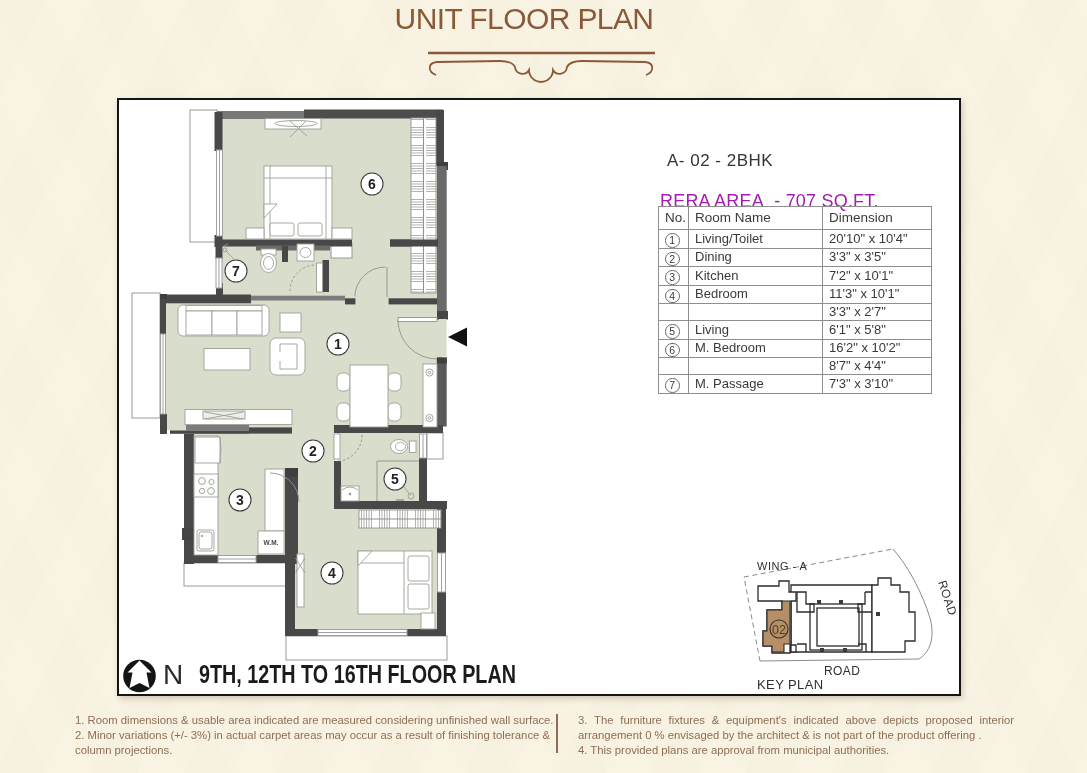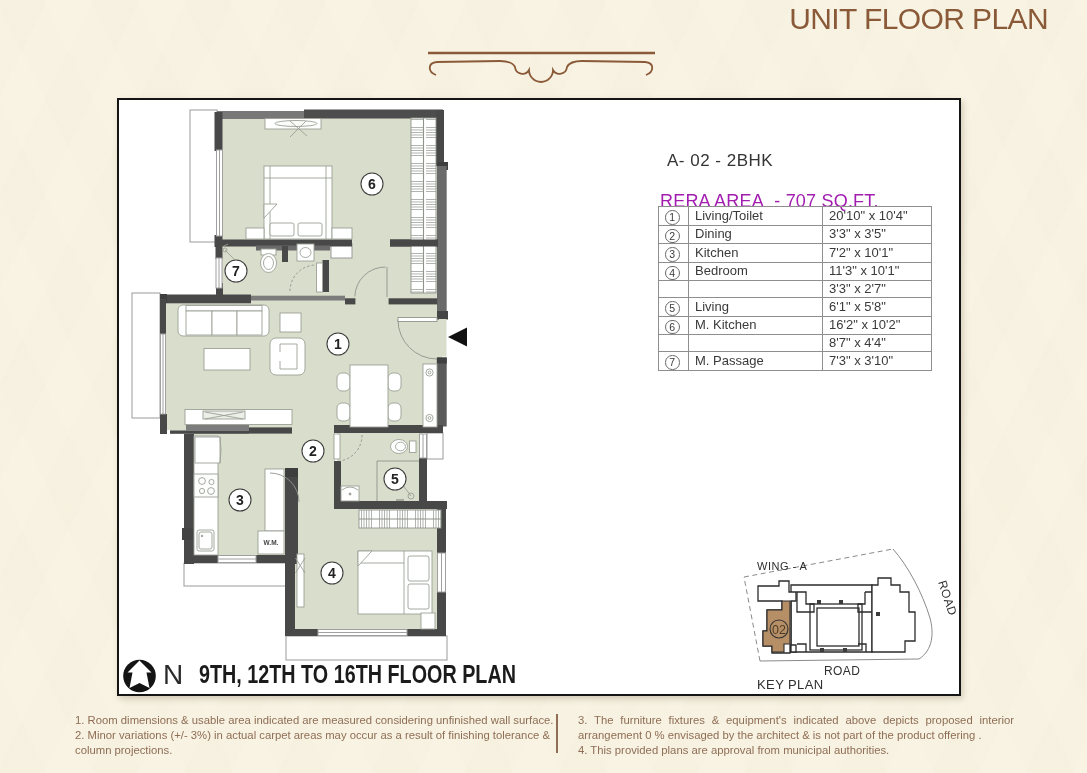--- a/index.html
+++ b/index.html
@@ -3,21 +3,21 @@
 <meta charset="utf-8">
 <style>
 html,body{margin:0;padding:0;}
 body{width:1087px;height:773px;position:relative;overflow:hidden;
   background-color:#f8f3e3;
   background-image:
     repeating-linear-gradient(116deg, rgba(213,198,162,0.03) 0 42px, rgba(255,255,255,0) 42px 84px),
     repeating-linear-gradient(64deg, rgba(213,198,162,0.022) 0 42px, rgba(255,255,255,0) 42px 84px);
   font-family:"Liberation Sans", sans-serif;}
 .abs{position:absolute;}
-#title{left:0;top:1.5px;width:1048px;text-align:right;color:#8a5a38;font-size:30px;letter-spacing:-0.6px;font-weight:400;}
+#title{left:0;top:1.5px;width:1048px;text-align:center;color:#8a5a38;font-size:30px;letter-spacing:-0.6px;font-weight:400;}
 #card{left:117px;top:98px;width:840px;height:594px;background:#ffffff;border:2px solid #151515;box-shadow:2px 3px 6px rgba(130,110,85,0.30);}
 #svg1{left:0;top:0;}
 #hdr1{left:667px;top:151px;font-size:17px;color:#343434;letter-spacing:0.5px;}
 #hdr2{left:660px;top:191px;font-size:18px;color:#a21caf;letter-spacing:0.2px;}
 table.dim{position:absolute;left:658px;top:206px;border-collapse:collapse;table-layout:fixed;width:274px;font-size:13px;color:#3a3a3a;}
 table.dim td{border:1px solid #8e8e8e;box-sizing:border-box;padding:0 0 0 6px;height:17.2px;line-height:16px;white-space:nowrap;overflow:visible;}
 table.dim tr.hd td{height:23px;line-height:22px;font-size:13.5px;}
 td.c1{width:30px;padding-left:3px;}
 td.c2{width:134px;}
 td.c3{width:109px;}
@@ -314,20 +314,25 @@
 <g id="compass">
 <circle cx="139.5" cy="676" r="16.3" fill="#141414"></circle>
 <polygon points="139.5,660.5 151.5,672.5 146.5,672.5 149.5,688 139.5,683 129.5,688 132.5,672.5 127.5,672.5" fill="#ffffff"></polygon>
 </g>
 
 </svg>
 <div class="abs" id="hdr1">A- 02 - 2BHK</div>
 <div class="abs" id="hdr2">RERA AREA&nbsp; - 707 SQ.FT.</div>
 <table class="dim">
 <tbody>
+      <tr class="hd">
+        <td class="c1">No.</td>
+        <td class="c2">Room Name</td>
+        <td class="c3">Dimension</td>
+      </tr>
 <tr>
         <td class="c1"><span class="numc">1</span></td>
         <td class="c2">Living/Toilet</td>
         <td class="c3">20'10" x 10'4"</td>
       </tr>
 <tr>
         <td class="c1"><span class="numc">2</span></td>
         <td class="c2">Dining</td>
         <td class="c3">3'3" x 3'5"</td>
       </tr>
@@ -346,21 +351,21 @@
         <td class="c2"></td>
         <td class="c3">3'3" x 2'7"</td>
       </tr>
 <tr>
         <td class="c1"><span class="numc">5</span></td>
         <td class="c2">Living</td>
         <td class="c3">6'1" x 5'8"</td>
       </tr>
 <tr>
         <td class="c1"><span class="numc">6</span></td>
-        <td class="c2">M. Kitchen</td>
+        <td class="c2">M. Bedroom</td>
         <td class="c3">16'2" x 10'2"</td>
       </tr>
 <tr>
         <td class="c1"></td>
         <td class="c2"></td>
         <td class="c3">8'7" x 4'4"</td>
       </tr>
 <tr>
         <td class="c1"><span class="numc">7</span></td>
         <td class="c2">M. Passage</td>

